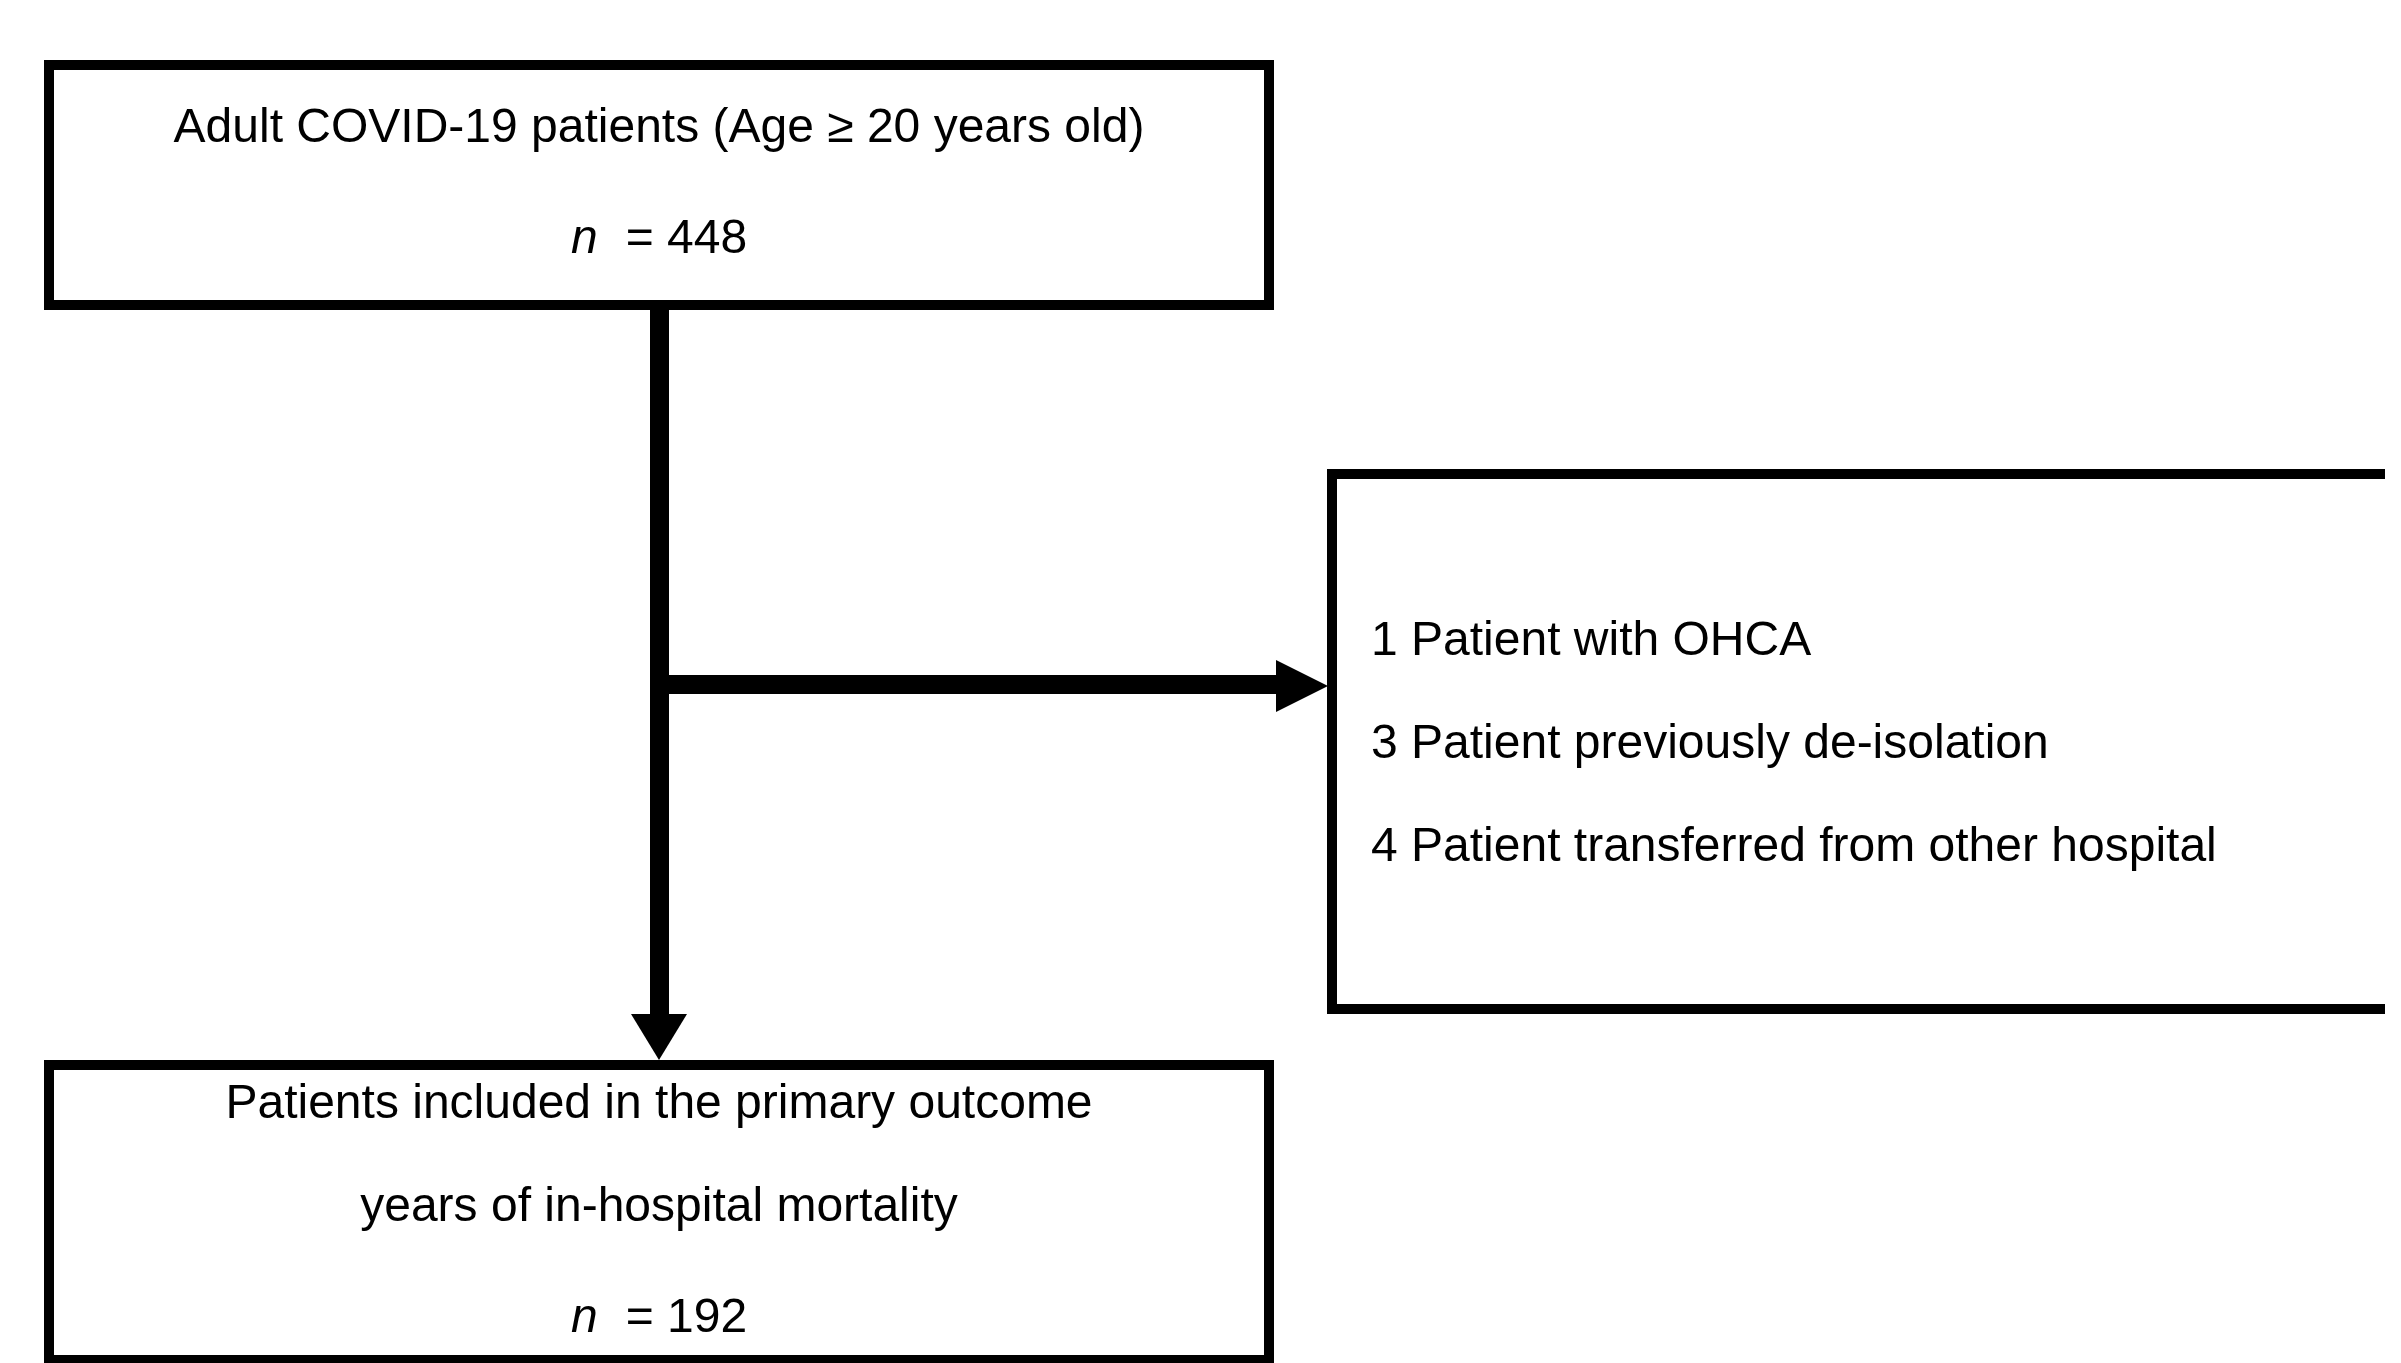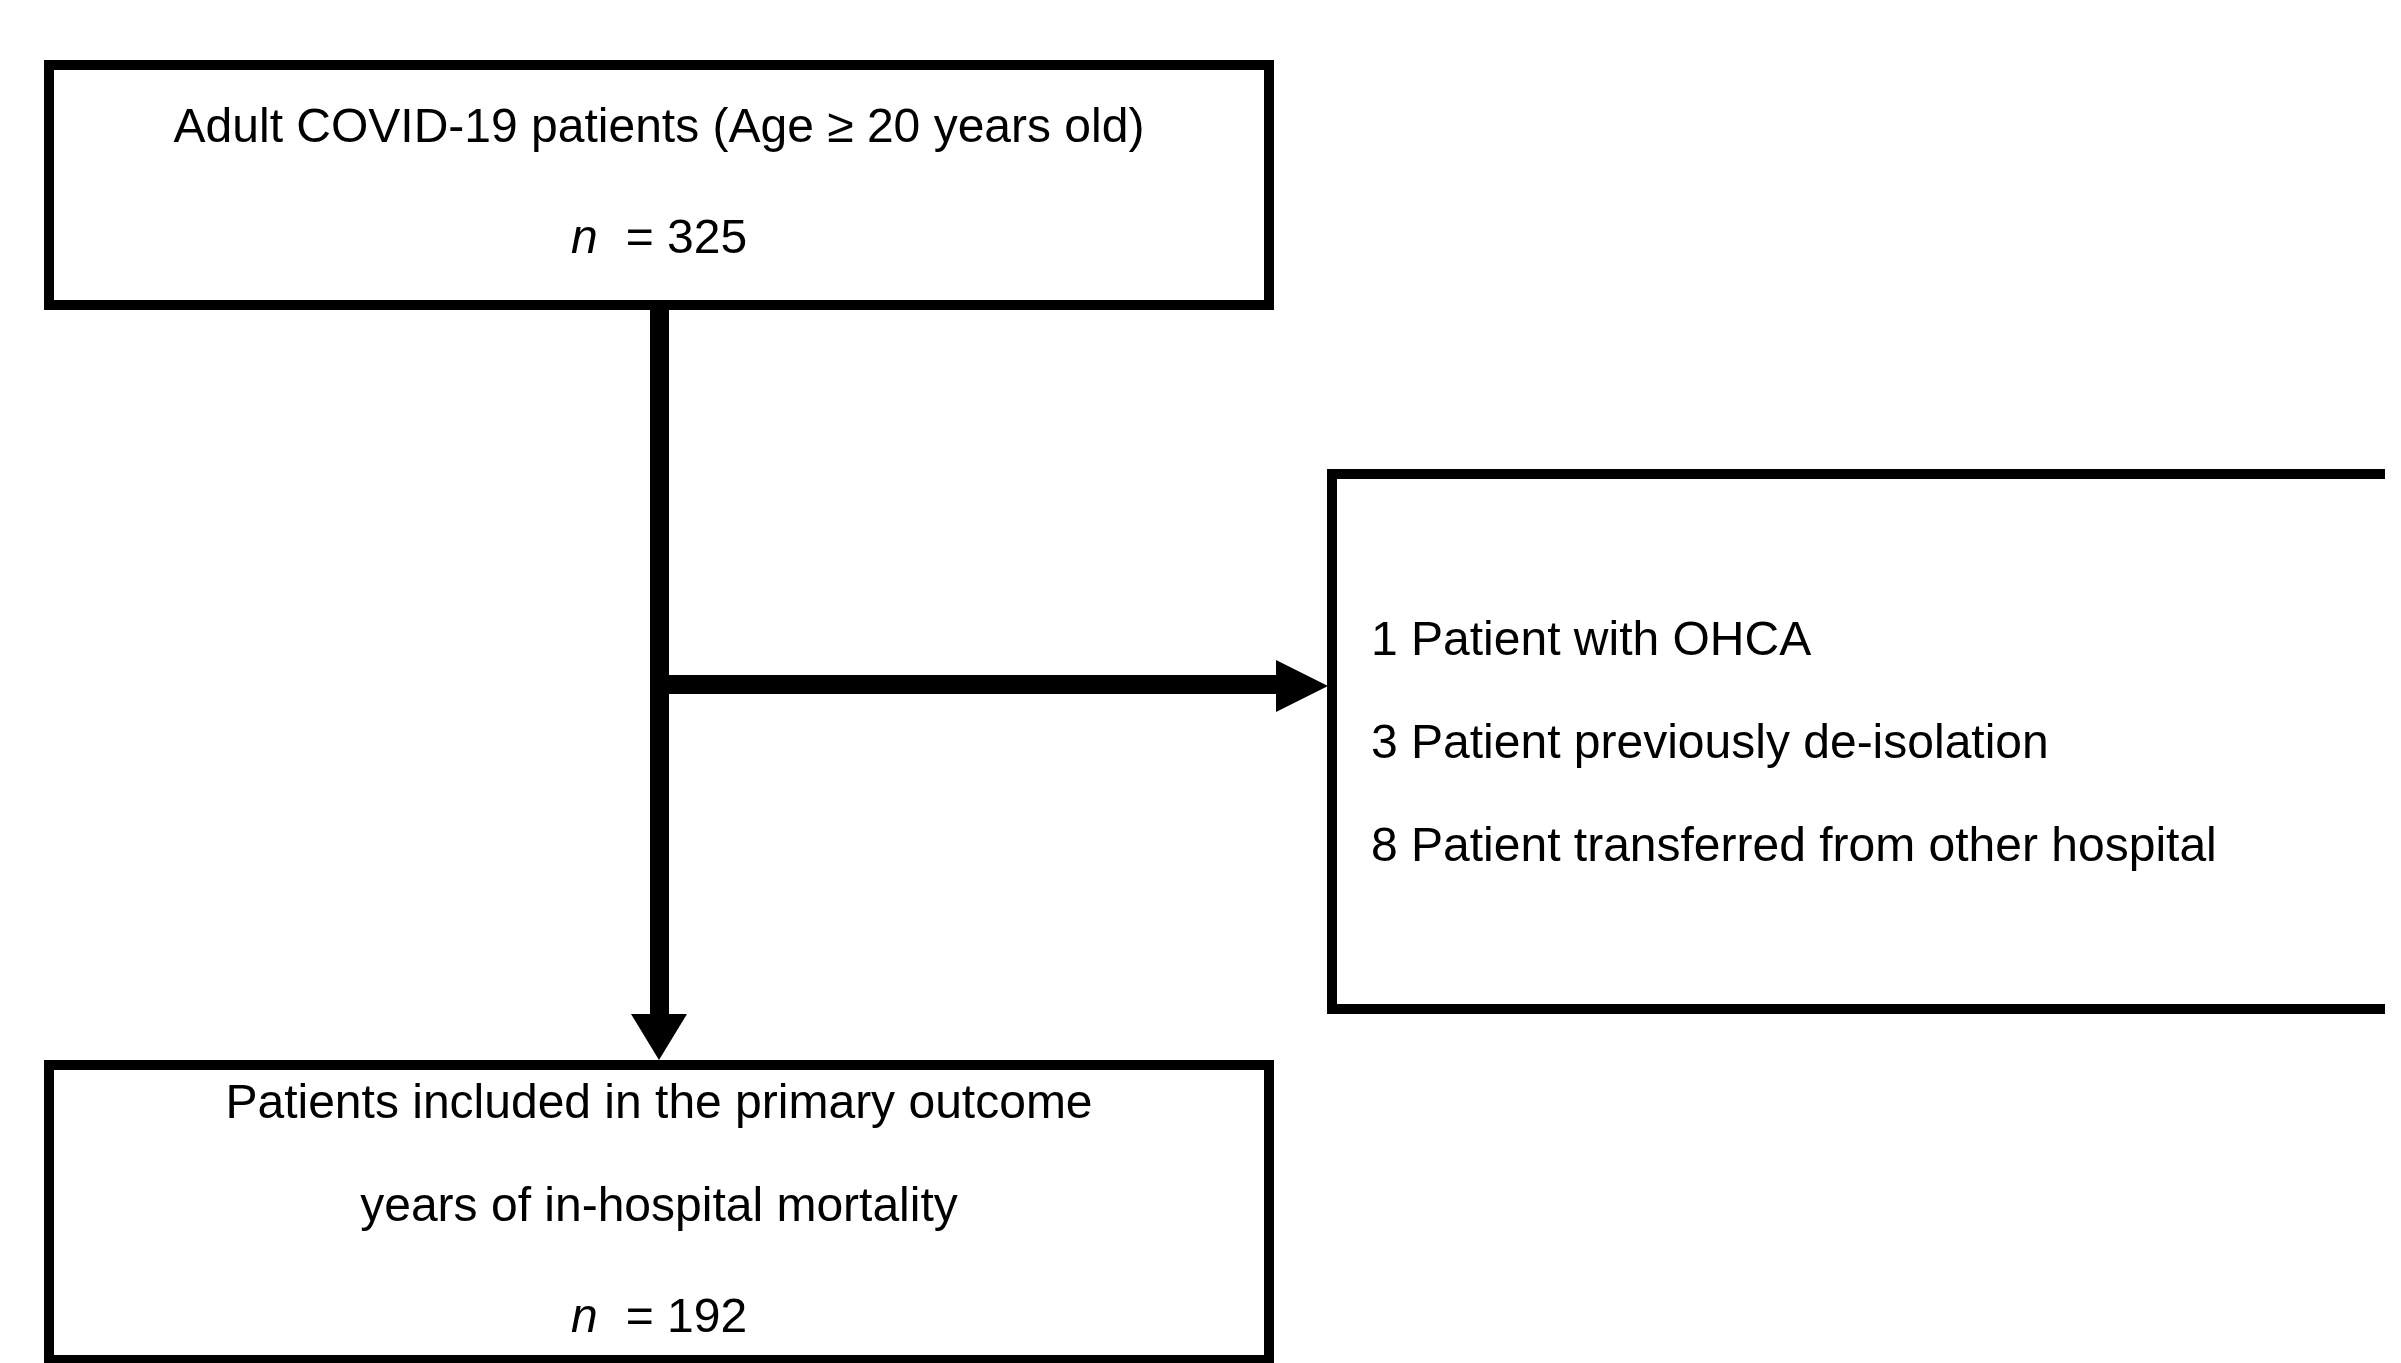--- a/index.html
+++ b/index.html
@@ -81,33 +81,33 @@
 </style>
 </head>
 <body>
 
 <div class="canvas">
 
   <div class="box top-box">
     <div class="box-line">Adult COVID-19 patients (Age ≥ 20 years old)</div>
     <div class="box-line n-line">
       <span class="n-italic">n</span>
-        <span>= 325</span>
+        <span>= 448</span>
     </div>
   </div>
 
   <div class="connector vline"></div>
   <div class="arrowhead arrow-down"></div>
   <div class="connector hline"></div>
   <div class="arrowhead arrow-right"></div>
 
   <div class="box excl-box">
     <div class="box-line">1 Patient with OHCA</div>
     <div class="box-line">3 Patient previously de-isolation</div>
-    <div class="box-line">8 Patient transferred from other hospital</div>
+    <div class="box-line">4 Patient transferred from other hospital</div>
   </div>
 
   <div class="box bottom-box">
     <div class="box-line">Patients included in the primary outcome</div>
     <div class="box-line">years of in-hospital mortality</div>
     <div class="box-line n-line">
       <span class="n-italic">n</span>
         <span>= 192</span>
     </div>
   </div>

